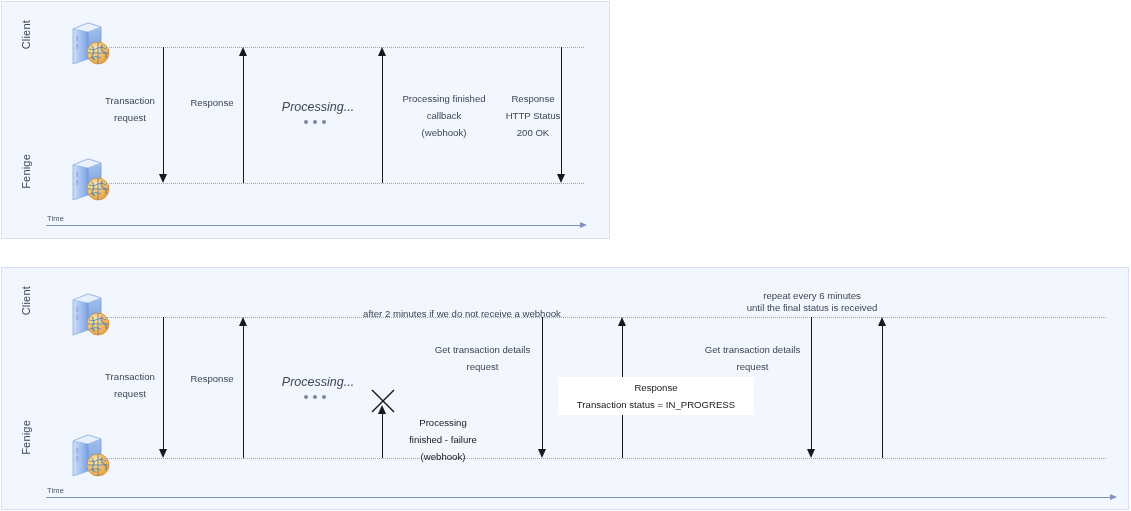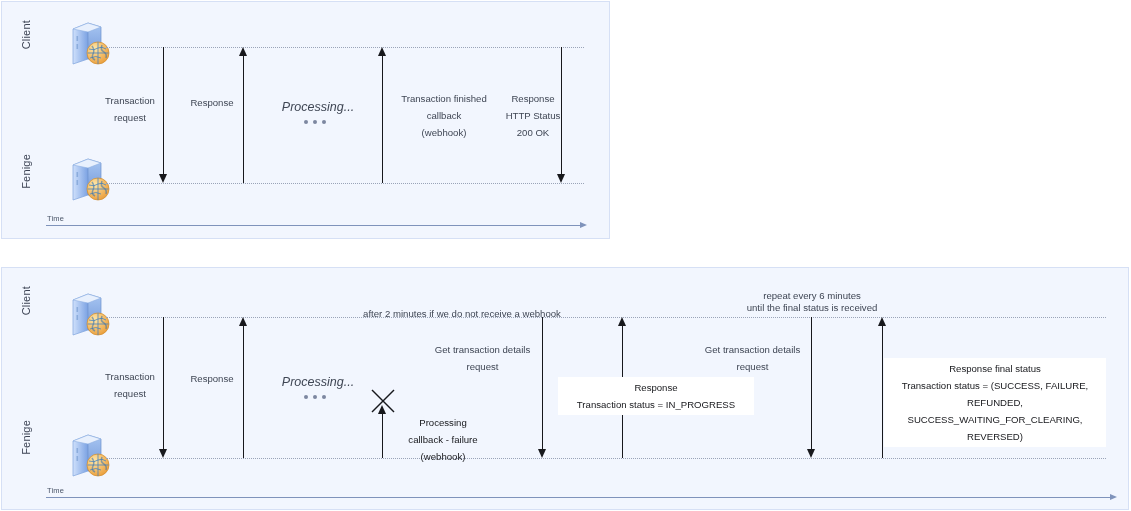--- a/index.html
+++ b/index.html
@@ -115,21 +115,21 @@
 
     <div class="proc" style="left:265px;top:98px;width:102px;">Processing...</div>
     <div class="dots" style="left:302px;top:118px;">
         <i></i>
         <i></i>
         <i></i>
       </div>
 
     <div class="arrowline" style="left:380px;top:53px;height:128px;"></div>
     <div class="ahead up" style="left:376px;top:45px;"></div>
-    <div class="msg" style="left:387px;top:88px;width:110px;text-align:center;">Transaction finished
+    <div class="msg" style="left:387px;top:88px;width:110px;text-align:center;">Processing finished
 callback
 (webhook)</div>
 
     <div class="arrowline" style="left:559px;top:45px;height:128px;"></div>
     <div class="ahead down" style="left:555px;top:172px;"></div>
     <div class="msg" style="left:500px;top:88px;width:62px;text-align:center;">Response
 HTTP Status
 200 OK</div>
 
     <div class="timelabel" style="left:45px;top:212px;">Time</div>
@@ -228,44 +228,39 @@
 
     <div class="arrowline" style="left:380px;top:145px;height:45px;"></div>
     <div class="ahead up" style="left:376px;top:137px;"></div>
     <div class="xmark" style="left:368px;top:120px;">
   <svg viewBox="0 0 26 26" width="26" height="26" xmlns="http://www.w3.org/2000/svg">
     <line x1="2" y1="2" x2="24" y2="24" stroke="#17181c" stroke-width="1.5"></line>
     <line x1="24" y1="2" x2="2" y2="24" stroke="#17181c" stroke-width="1.5"></line>
   </svg>
 </div>
     <div class="msg dark" style="left:386px;top:146px;width:110px;text-align:center;">Processing
-callback - failure
+finished - failure
 (webhook)</div>
 
     <div class="arrowline" style="left:540px;top:49px;height:133px;"></div>
     <div class="ahead down" style="left:536px;top:181px;"></div>
     <div class="msg" style="left:418px;top:73px;width:125px;text-align:center;">Get transaction details
 request</div>
 
     <div class="arrowline" style="left:620px;top:57px;height:133px;"></div>
     <div class="ahead up" style="left:616px;top:49px;"></div>
     <div class="msg boxed" style="left:556px;top:109px;width:190px;text-align:center;">Response
 Transaction status = IN_PROGRESS</div>
 
     <div class="arrowline" style="left:809px;top:49px;height:133px;"></div>
     <div class="ahead down" style="left:805px;top:181px;"></div>
     <div class="msg" style="left:688px;top:73px;width:125px;text-align:center;">Get transaction details
 request</div>
 
     <div class="arrowline" style="left:880px;top:57px;height:133px;"></div>
     <div class="ahead up" style="left:876px;top:49px;"></div>
-    <div class="msg boxed" style="left:882px;top:90px;width:216px;text-align:center;">Response final status
-Transaction status = (SUCCESS, FAILURE,
-REFUNDED,
-SUCCESS_WAITING_FOR_CLEARING,
-REVERSED)</div>
 
     <div class="timelabel" style="left: 45px; top: 218px;">Time</div>
     <div class="timeaxis" style="left:44px;top:229px;width:1065px;"></div>
     <div class="timearrow" style="left:1108px;top:226px;"></div>
   </div>
 
 </div>
 
 </body></html>

